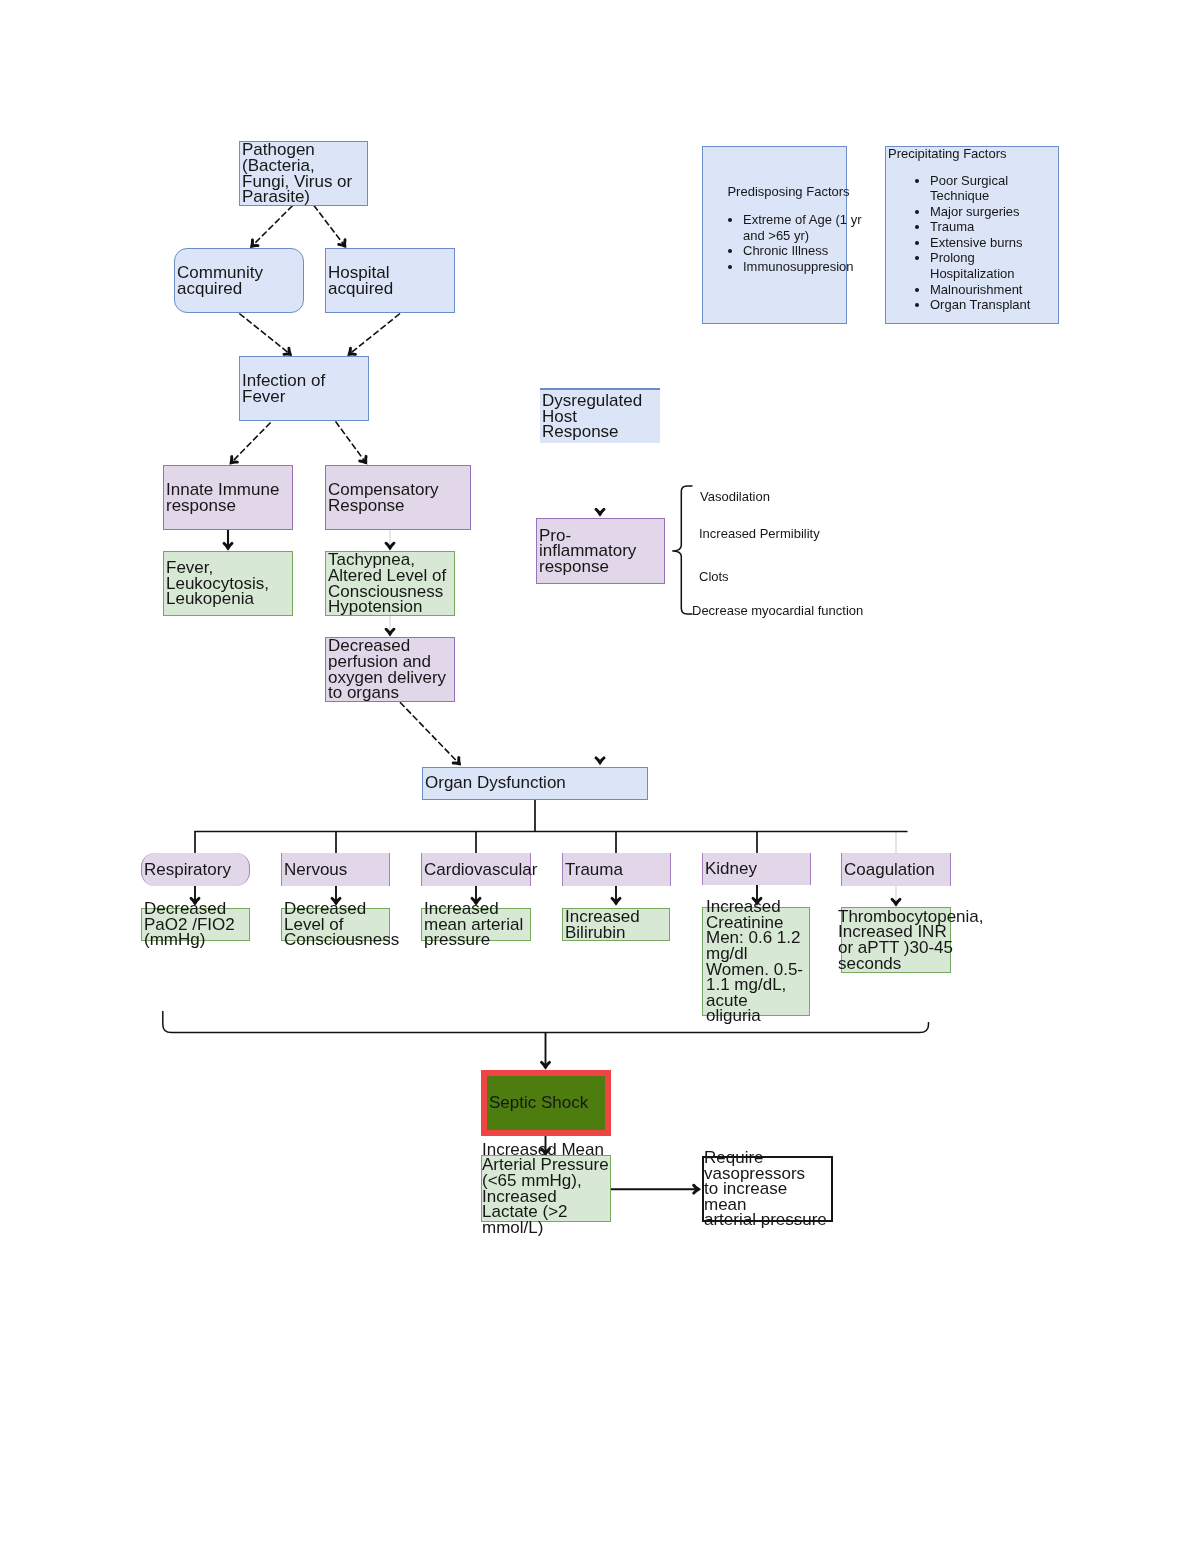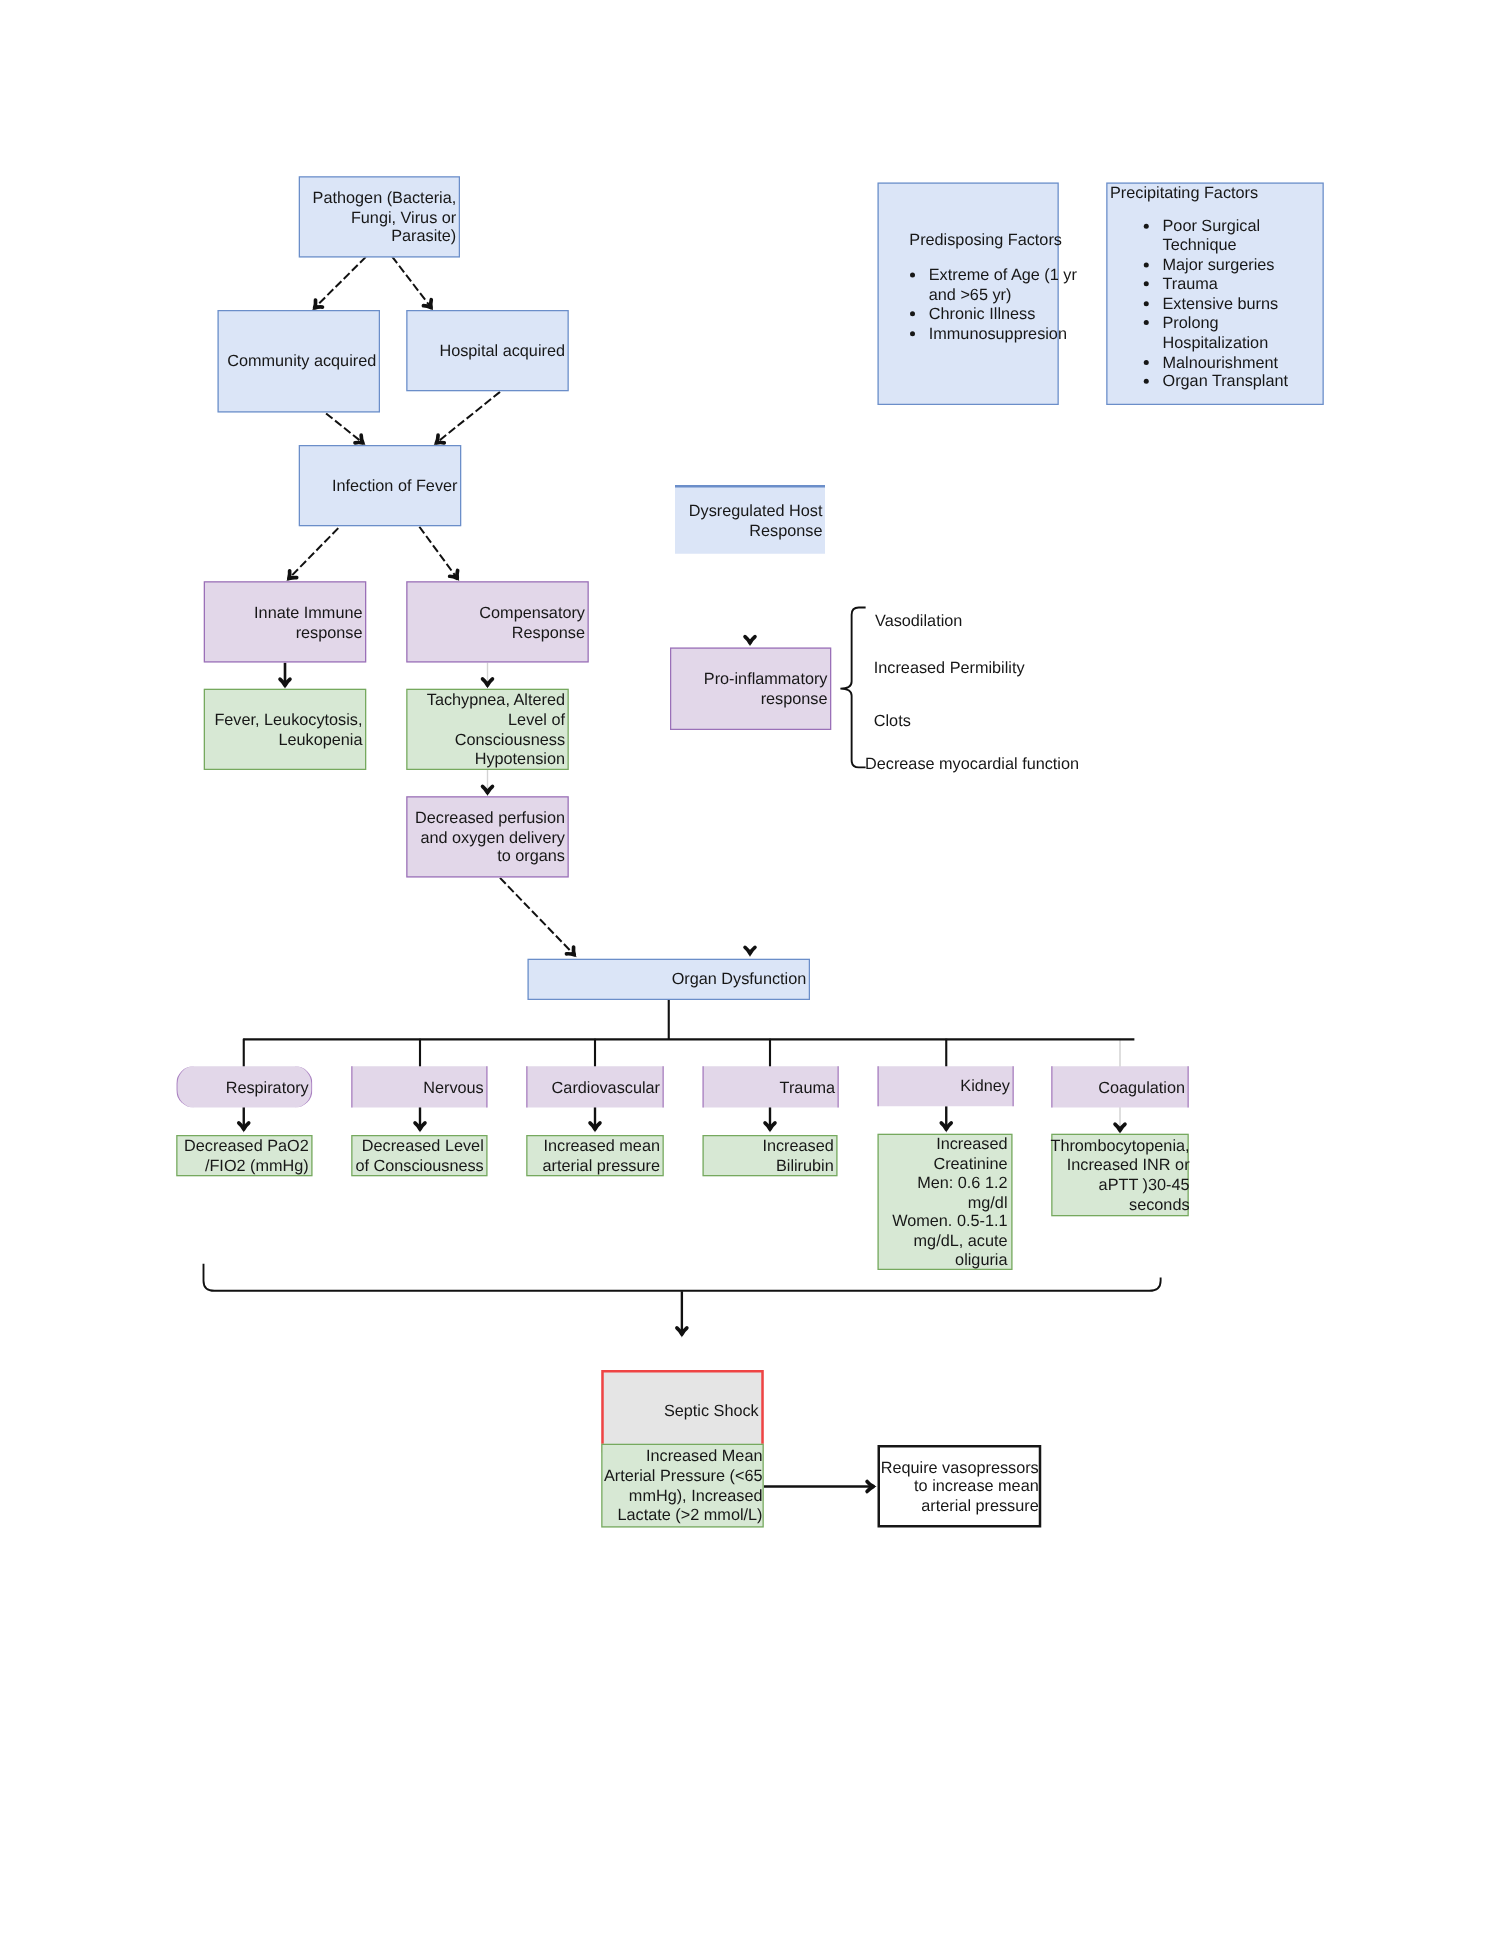--- a/index.html
+++ b/index.html
@@ -4,28 +4,28 @@
 <title>Sepsis Pathophysiology Flowchart</title>
 <style>
   html,body{margin:0;padding:0;background:#ffffff;}
   body{width:1200px;height:1553px;overflow:hidden;
        font-family:"Liberation Sans",sans-serif;
        -webkit-font-smoothing:antialiased;}
   #stage{position:relative;width:1200px;height:1553px;background:#fff;}
 
   .node{position:absolute;box-sizing:border-box;display:flex;
         align-items:center;justify-content:center;
-        text-align:right;color:#171717;font-size:13px;line-height:15.6px;}
+        text-align:left;color:#171717;font-size:17px;line-height:15.6px;}
   .node span{display:block;width:100%;padding:0 2px;box-sizing:border-box;}
 
   .blue   {background:#dbe5f7;border:1px solid #6b8ec9;}
   .purple {background:#e2d7e9;border:1px solid #9a70b8;}
   .organ  {background:#e2d7e9;border:none;border-left:1.4px solid #a87fc0;border-right:1.4px solid #a87fc0;}
   .green  {background:#d7e8d4;border:1px solid #76a95e;}
-  .red    {background:#e5e5e5;border:2px solid #ef4444;margin-top:26px;}
+  .red    {background:#4d7c0f;border:6px solid #ef4444;}
   .white  {background:#ffffff;border:2px solid #161616;}
   .topline{background:#dbe5f7;border:none;border-top:2px solid #6b8ec9;}
 
   .factorbox{position:absolute;box-sizing:border-box;background:#dbe5f7;
              border:1px solid #6b8ec9;color:#171717;font-size:13px;line-height:15.2px;}
   .factorbox .ftitle{display:block;text-align:center;}
   .factorbox ul{margin:0;padding:0;list-style:disc;}
   .factorbox li{margin:0;padding:0;}
   .factorbox ul{line-height:15.6px;}
 
@@ -118,21 +118,21 @@
       <use href="#ahd" transform="translate(545.5,1070) rotate(90)"></use>
       <use href="#ahd" transform="translate(545.5,1156.5) rotate(90)"></use>
       <use href="#ahd" transform="translate(701.3,1189.2)"></use>
     </g>
   </svg>
 
   <div class="node blue" style="left:239px;top:141px;width:129px;height:65px;">
     <span>Pathogen (Bacteria, Fungi, Virus or Parasite)</span>
     </div>
 
-  <div class="node blue" style="left:174px;top:248px;width:130px;height:82px;">
+  <div class="node blue" style="left:174px;top:248px;width:130px;height:65px;border-radius:13px;">
     <span>Community acquired</span>
     </div>
 
   <div class="node blue" style="left:325px;top:248px;width:130px;height:65px;">
     <span>Hospital acquired</span>
     </div>
 
   <div class="node blue" style="left:239px;top:356px;width:130px;height:65px;">
     <span>Infection of Fever</span>
     </div>

